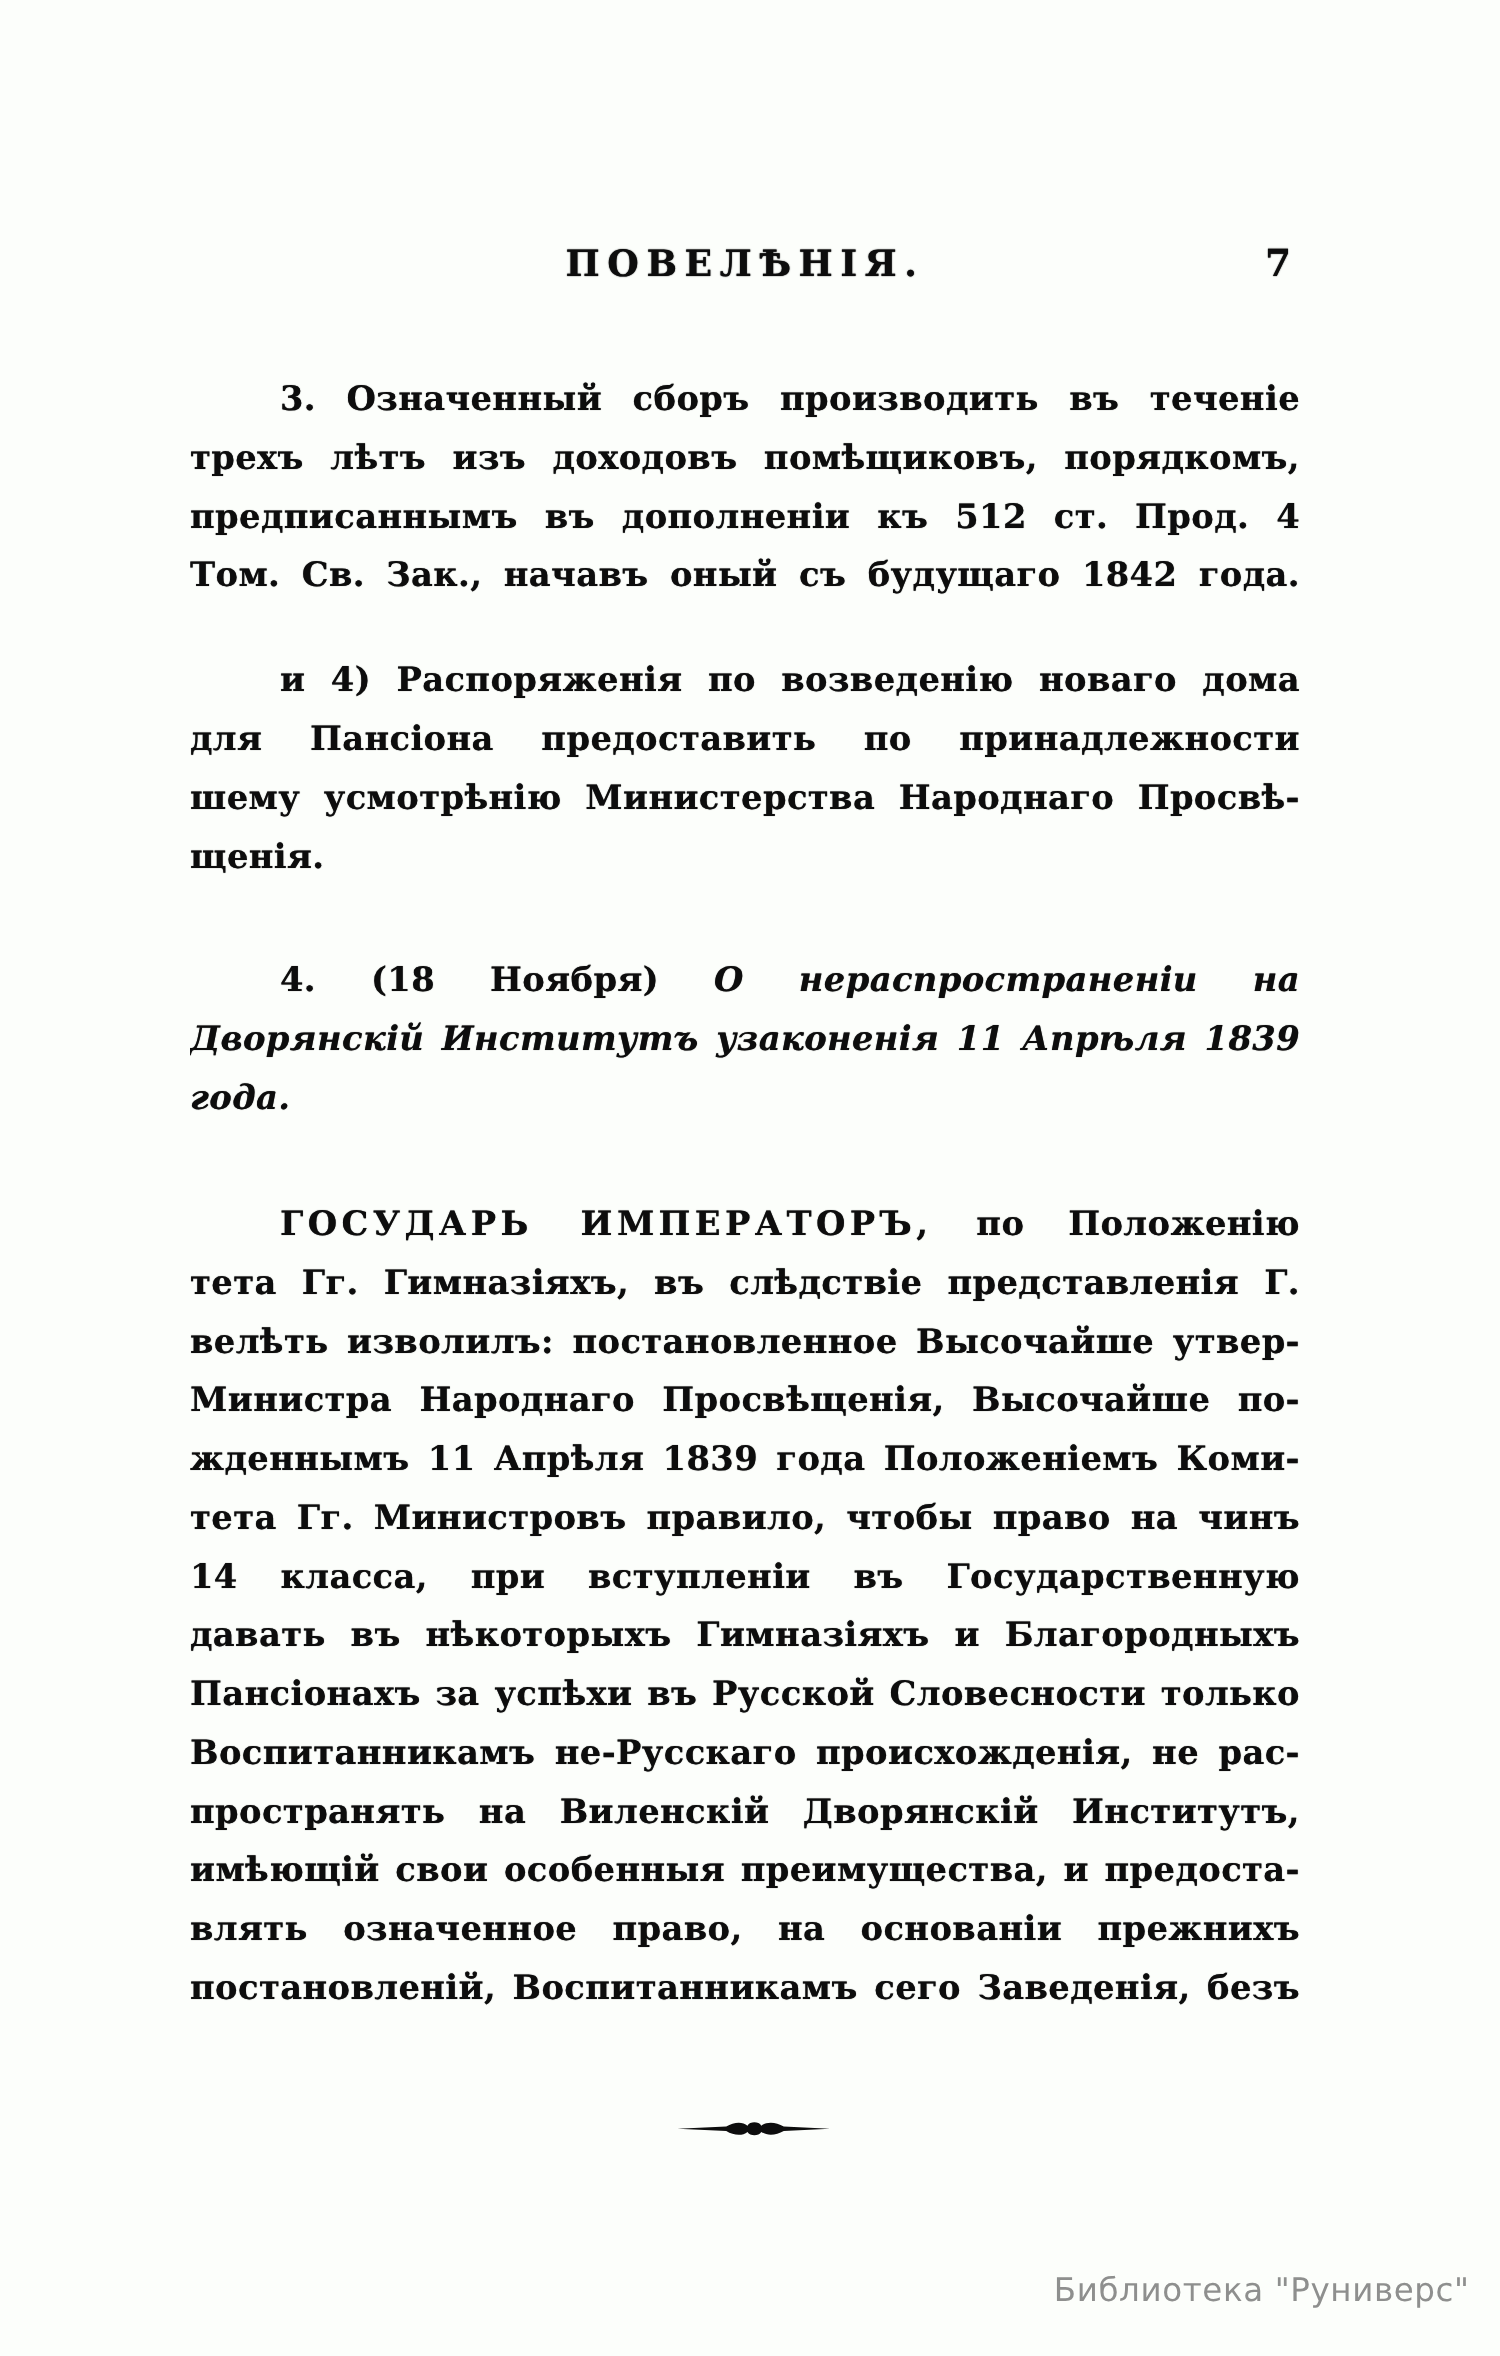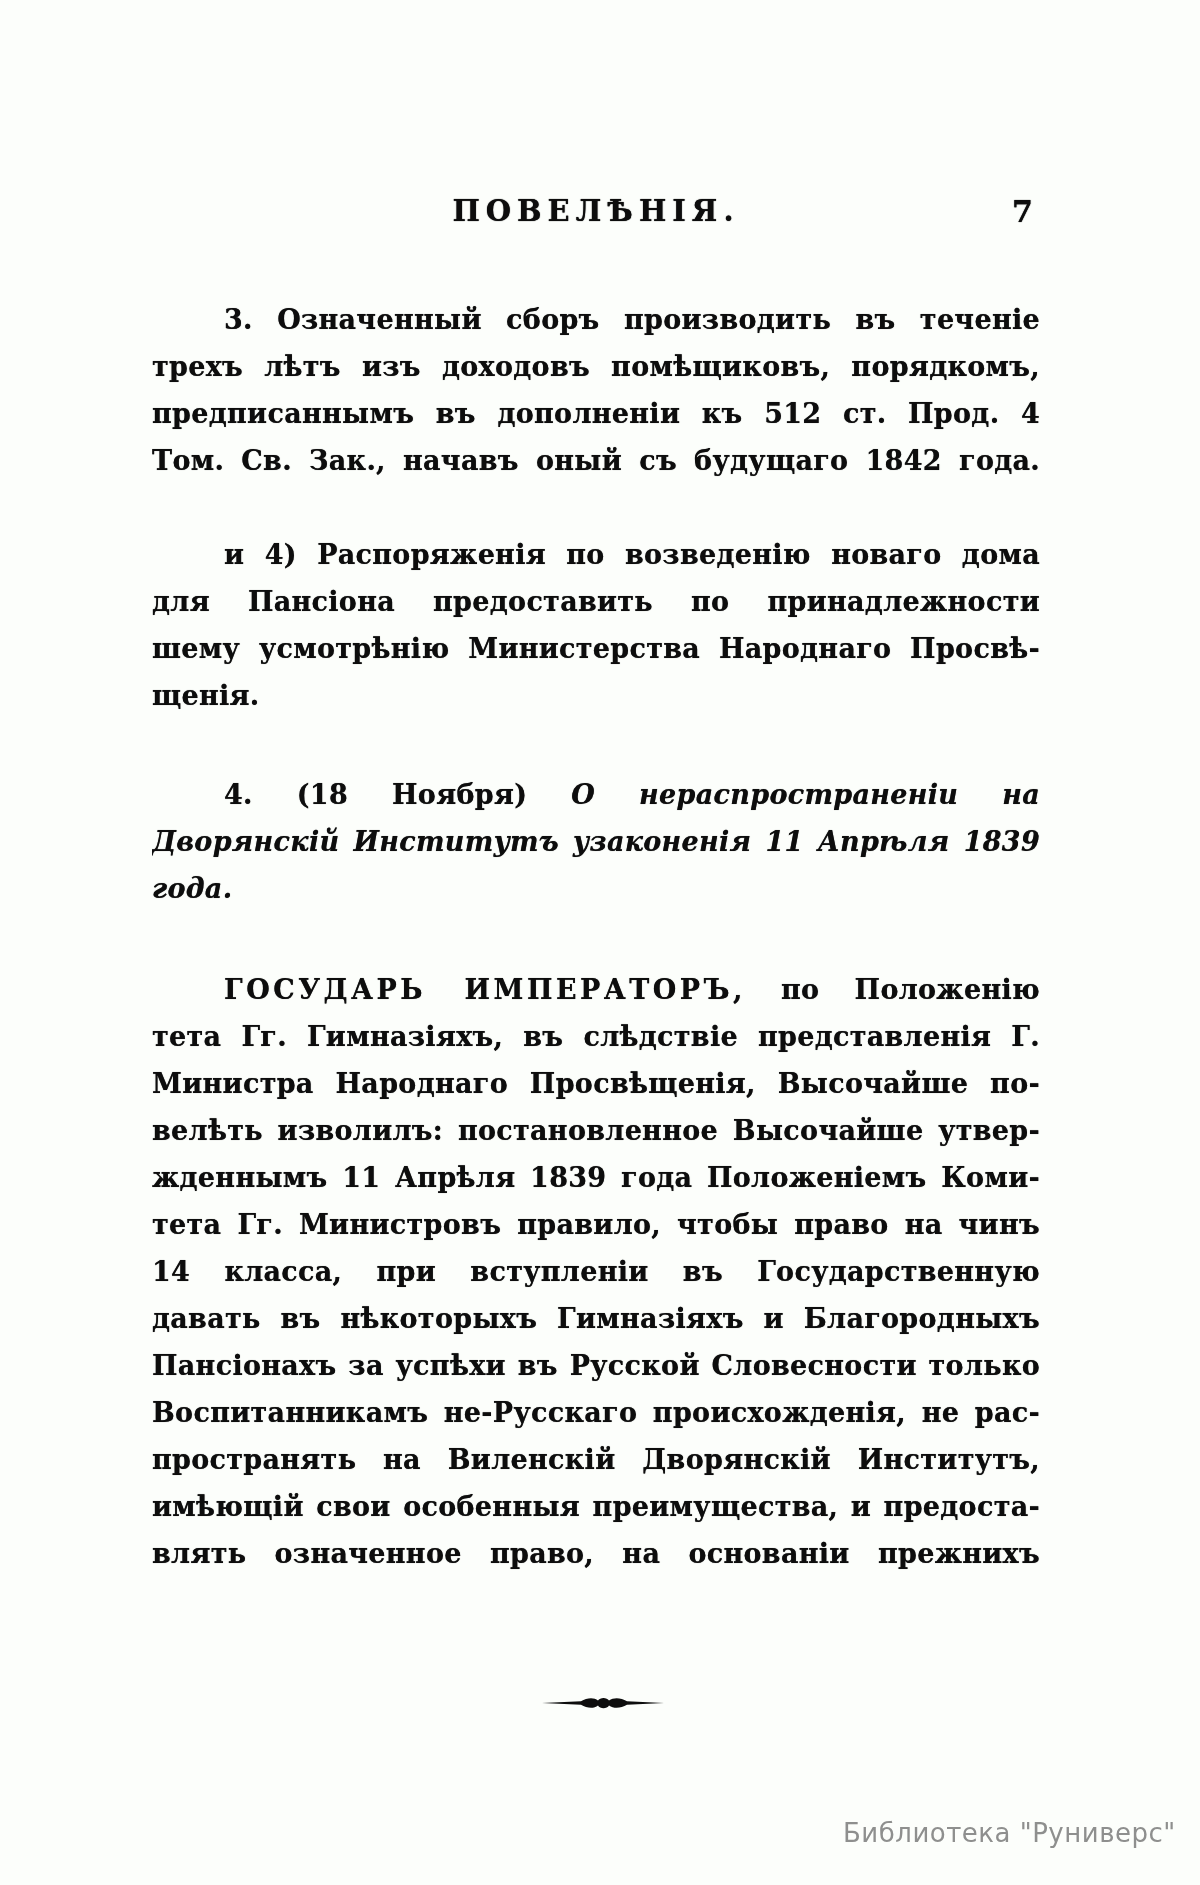--- a/index.html
+++ b/index.html
@@ -29,21 +29,21 @@
     position:absolute; left:152px; top:296px; width:888px;
     font-size:27px; font-weight:700;
     line-height:47px;
     letter-spacing:0.3px;
     text-shadow:0 0 0.7px rgba(0,0,0,0.75);
   }
   .line { height:47px; white-space:nowrap; }
   .jline { text-align:justify; text-align-last:justify; white-space:normal; overflow:hidden; }
   .endline { text-align-last:left; }
   .indent { text-indent:72px; }
-  .gap40 { margin-top:47px; }
+  .gap40 { margin-top:37px; }
   .gap52 { margin-top:52px; }
   .gap54 { margin-top:54px; }
   .caps { letter-spacing:3.5px; }
   .it { font-style:italic; }
   .divider { position:absolute; left:541px; top:1694px; }
   .watermark {
     position:absolute; left:843px; top:1818px;
     font-family:"DejaVu Sans","Liberation Sans",sans-serif;
     font-size:26px; font-weight:400;
     color:#8e8f8e; letter-spacing:0.5px;
@@ -78,31 +78,32 @@
       <div class="line jline indent"><span>4. (18 Ноября)</span>
         <span class="it">О нераспространеніи на Виленскій</span></div>
       <div class="line jline it">Дворянскій Институтъ узаконенія 11 Апрѣля 1839</div>
       <div class="line jline endline it">года.</div>
     </div>
 
     <div class="para gap54">
       <div class="line jline indent"><span class="caps">ГОСУДАРЬ ИМПЕРАТОРЪ,</span>
         <span>по Положенію Коми-</span></div>
       <div class="line jline">тета Гг. Гимназіяхъ, въ слѣдствіе представленія Г.</div>
+      <div class="line jline">велѣть изволилъ: постановленное Высочайше утвер-</div>
       <div class="line jline">Министра Народнаго Просвѣщенія, Высочайше по-</div>
-      <div class="line jline">велѣть изволилъ: постановленное Высочайше утвер-</div>
       <div class="line jline">жденнымъ 11 Апрѣля 1839 года Положеніемъ Коми-</div>
       <div class="line jline">тета Гг. Министровъ правило, чтобы право на чинъ</div>
       <div class="line jline">14 класса, при вступленіи въ Государственную службу,</div>
       <div class="line jline">давать въ нѣкоторыхъ Гимназіяхъ и Благородныхъ</div>
       <div class="line jline">Пансіонахъ за успѣхи въ Русской Словесности только</div>
       <div class="line jline">Воспитанникамъ не-Русскаго происхожденія, не рас-</div>
       <div class="line jline">пространять на Виленскій Дворянскій Институтъ,</div>
       <div class="line jline">имѣющій свои особенныя преимущества, и предоста-</div>
       <div class="line jline">влять означенное право, на основаніи прежнихъ</div>
+      <div class="line jline">постановленій, Воспитанникамъ сего Заведенія, безъ</div>
     </div>
 
   </div>
 
   <svg class="divider" width="124" height="18" viewBox="0 0 124 18" aria-hidden="true">
     <path fill="#0d0d0d" d="M1,9 L40,7.2 C46,3.5 53,3 57,6.5 C59,3 66,3 68,6.5 C73,3 80,3.8 86,7.2 L123,9 L86,10.8 C80,14.2 73,15 68,11.5 C66,15 59,15 57,11.5 C53,15 46,14.5 40,10.8 Z"></path>
   </svg>
 
   <div class="watermark">Библиотека "Руниверс"</div>
 

